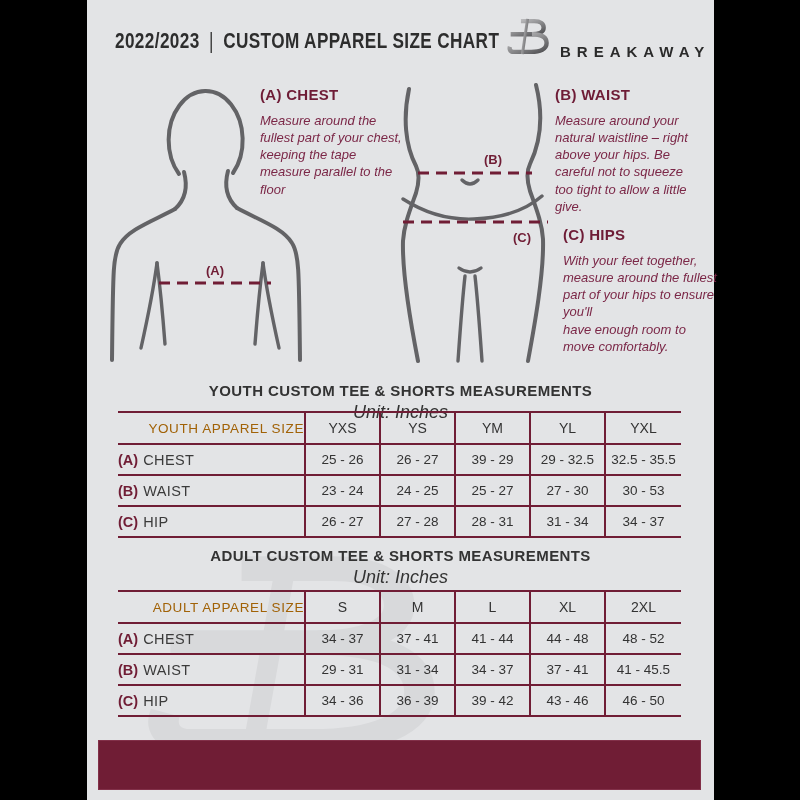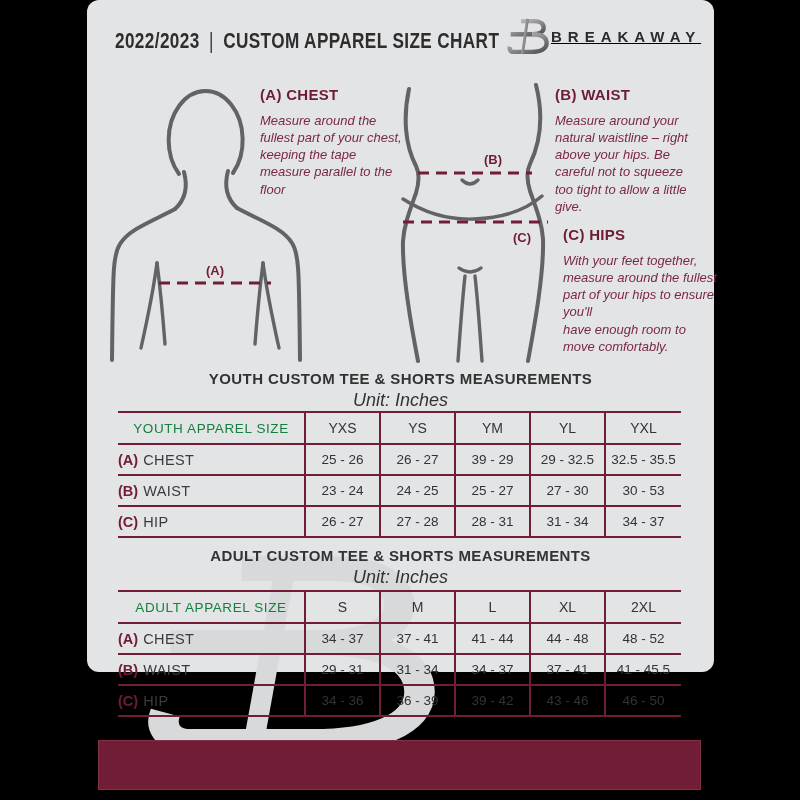--- a/index.html
+++ b/index.html
@@ -10,69 +10,68 @@
     --fig:#636366;
     --wm:#d8d9db;
   }
   *{box-sizing:border-box;}
   html,body{margin:0;padding:0;}
   body{
     width:800px;height:800px;background:#000;position:relative;overflow:hidden;
     font-family:"Liberation Sans", sans-serif;
   }
   .page{
-    position:absolute;left:87px;top:0;width:627px;height:672px;
+    position:absolute;left:87px;top:0;width:627px;height:800px;
     background:var(--page-bg);
-    border-radius:12px;
   }
   
   .hdr-title{
     position:absolute;left:28px;top:28px;white-space:nowrap;
     font-weight:700;font-size:22px;color:#2d2d2d;
     transform:scaleX(0.78);transform-origin:left center;letter-spacing:.5px;
   }
   .hdr-title .pipe{font-weight:400;margin:0 12px;color:#3a3a3a;}
-  .brand{position:absolute;left:420px;top:13px;display:flex;align-items:center;gap:0;text-decoration:underline;}
+  .brand{position:absolute;left:420px;top:13px;display:flex;align-items:flex-end;gap:9px;}
   .brand .logo-svg{width:44px;height:47px;display:block;}
   .brand-name{font-weight:700;font-size:15px;letter-spacing:6px;color:#2b2b2b;}
   
   .fig-upper{position:absolute;left:18px;top:78px;width:210px;height:285px;z-index:1;}
   .fig-lower{position:absolute;left:303px;top:83px;width:165px;height:282px;z-index:1;}
   .fig-stroke{fill:none;stroke:var(--fig);stroke-width:4;stroke-linecap:round;}
   .fig-thin{fill:none;stroke:var(--fig);stroke-width:3.4;stroke-linecap:round;}
   .dash{stroke:var(--maroon);stroke-width:3.2;stroke-dasharray:11 7;}
   .fig-label{font-family:"Liberation Sans",sans-serif;font-weight:700;font-size:13px;fill:var(--maroon);text-anchor:middle;}
   .inst{position:absolute;z-index:1;}
   .inst-chest{left:173px;top:86px;width:146px;}
   .inst-waist{left:468px;top:86px;width:148px;}
   .inst-hips{left:468px;top:226px;width:155px;margin-left:8px;}
   .inst-heading{font-weight:700;font-size:15px;color:#6e1c36;letter-spacing:.3px;margin:0 0 9px 0;}
   .inst-body{font-style:italic;font-size:13px;line-height:1.32;color:var(--maroon-text);margin:0;white-space:pre-line;}
   
   .watermark{position:absolute;left:58px;top:548px;width:305px;height:214px;z-index:0;}
   
   .section-title{position:absolute;left:0;width:627px;text-align:center;z-index:1;}
-  .yt-title{top:370px;}
+  .yt-title{top:382px;}
   .at-title{top:547px;text-align:center;}
   .st-main{font-weight:700;font-size:15px;letter-spacing:.4px;color:#333;}
   .st-unit{font-style:italic;font-size:18px;color:#333;margin-top:3px;}
   
   .size-table{
     position:absolute;left:31px;width:563px;border-collapse:collapse;table-layout:fixed;
     z-index:1;background:transparent;
   }
   .yt-table{top:411px;}
   .at-table{top:590px;}
   .size-table th,.size-table td{
     border-top:2px solid var(--maroon);border-bottom:2px solid var(--maroon);
     padding:0;height:31px;vertical-align:middle;
   }
   .size-table thead th{height:32px;}
   .size-table th:not(:first-child),.size-table td:not(:first-child){border-left:2px solid var(--maroon);}
-  .col-label{font-weight:400;font-size:13.5px;letter-spacing:.6px;text-align:center;padding-left:14px;color:#15803d;}
+  .col-label{font-weight:400;font-size:13.5px;letter-spacing:.6px;text-align:right;padding-left:14px;color:#a16207;}
   .col-size{font-weight:400;font-size:14px;text-align:center;color:#333;}
   .rowlabel{text-align:left;padding-left:14px;font-size:14.5px;color:#3b3b3b;}
   .rowlabel .key{font-weight:700;color:var(--maroon);margin-right:5px;}
   .rowlabel .lbl{letter-spacing:.4px;}
   .val{text-align:center;font-size:13.5px;color:#333;}
   
   .footer-bar{
     position:absolute;left:11px;top:740px;width:603px;height:50px;
     background:var(--maroon);z-index:2;border:1px solid #823049;
   }

